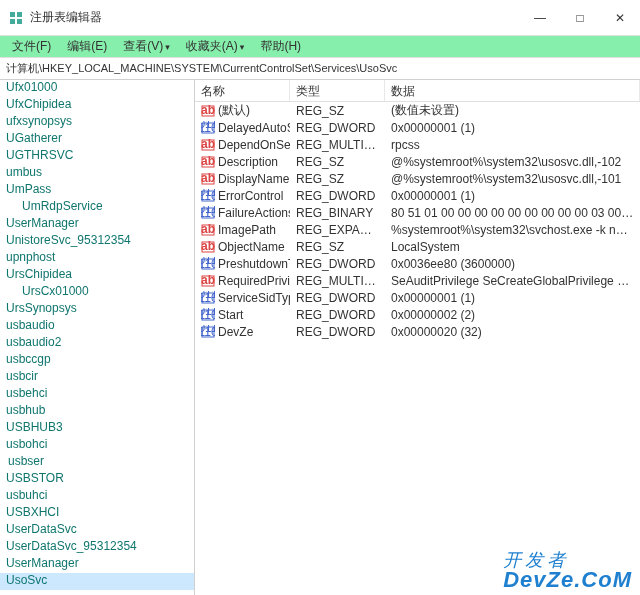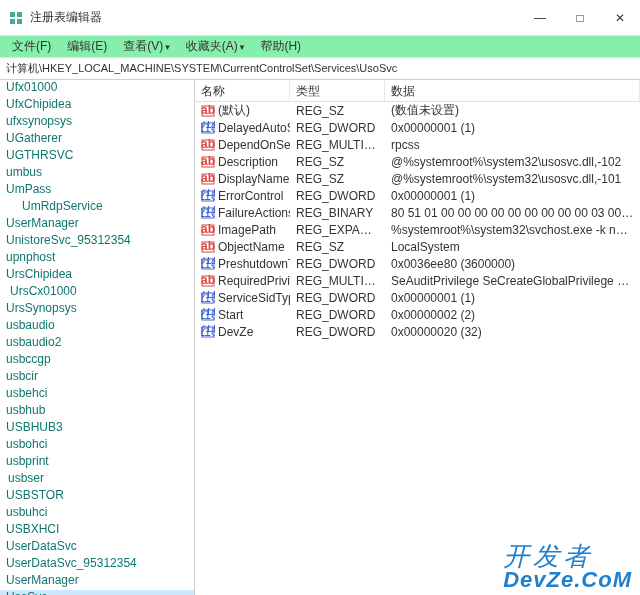--- a/index.html
+++ b/index.html
@@ -21,21 +21,21 @@
 .list{flex:1;overflow:auto;position:relative}
 .list-header{display:flex;height:22px;border-bottom:1px solid #e0e0e0;background:#fff;position:sticky;top:0}
 .list-header .col{padding:3px 6px;border-right:1px solid #e8e8e8;color:#333}
 .col-name{width:95px}
 .col-type{width:95px}
 .col-data{flex:1}
 .list-row{display:flex;height:17px;align-items:center}
 .list-row .cell{padding:0 6px;white-space:nowrap;overflow:hidden;text-overflow:ellipsis;color:#333}
 .value-icon{width:14px;height:14px;margin-right:3px;display:inline-flex;align-items:center;justify-content:center;flex-shrink:0}
 .watermark{position:absolute;right:8px;bottom:4px;font-family:Arial,sans-serif;font-style:italic;color:#2080d0;pointer-events:none;text-align:left;line-height:1}
-.watermark .l1{font-size:26px;letter-spacing:4px;font-weight:400}
+.watermark .l1{font-size:18px;letter-spacing:4px;font-weight:400}
 .watermark .l2{font-size:22px;letter-spacing:1px;font-weight:700}
 .tree::-webkit-scrollbar{width:16px}
 .tree::-webkit-scrollbar-track{background:#f0f0f0}
 .tree::-webkit-scrollbar-thumb{background:#c0c0c0}
 </style>
 </head>
 <body>
 
 <div class="titlebar">
   <span class="icon">
@@ -109,21 +109,21 @@
       </div>
       <div class="tree-item" style="padding-left: 6px;">
         <span>UnistoreSvc_95312354</span>
       </div>
       <div class="tree-item" style="padding-left: 6px;">
         <span>upnphost</span>
       </div>
       <div class="tree-item" style="padding-left: 6px;">
         <span>UrsChipidea</span>
       </div>
-      <div class="tree-item" style="padding-left: 10px;">
+      <div class="tree-item" style="padding-left: 22px;">
         <span>UrsCx01000</span>
       </div>
       <div class="tree-item" style="padding-left: 6px;">
         <span>UrsSynopsys</span>
       </div>
       <div class="tree-item" style="padding-left: 6px;">
         <span>usbaudio</span>
       </div>
       <div class="tree-item" style="padding-left: 6px;">
         <span>usbaudio2</span>
@@ -138,23 +138,20 @@
         <span>usbehci</span>
       </div>
       <div class="tree-item" style="padding-left: 6px;">
         <span>usbhub</span>
       </div>
       <div class="tree-item" style="padding-left: 6px;">
         <span>USBHUB3</span>
       </div>
       <div class="tree-item" style="padding-left: 6px;">
         <span>usbohci</span>
-      </div>
-      <div class="tree-item" style="padding-left: 6px;">
-        <span>usbprint</span>
       </div>
       <div class="tree-item" style="padding-left: 8px;">
         <span>usbser</span>
       </div>
       <div class="tree-item" style="padding-left: 6px;">
         <span>USBSTOR</span>
       </div>
       <div class="tree-item" style="padding-left: 6px;">
         <span>usbuhci</span>
       </div>

